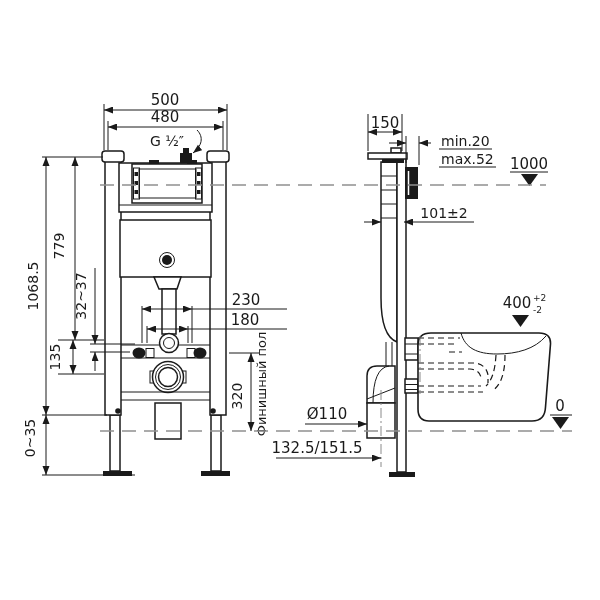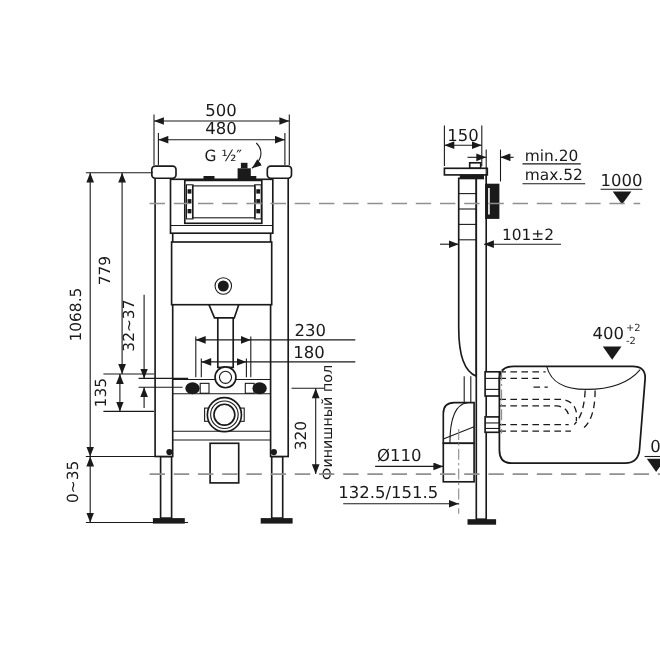--- a/index.html
+++ b/index.html
@@ -1,16 +1,16 @@
 <!DOCTYPE html>
 <html><head>
 <meta charset="utf-8">
 <style>
   html,body{margin:0;padding:0;background:#ffffff;}
-  .page{width:520px;height:600px;background:#fff;position:relative;font-family:"DejaVu Sans",sans-serif;margin-left:36px;}
+  .page{width:520px;height:600px;background:#fff;position:relative;font-family:"DejaVu Sans",sans-serif;}
   svg{display:block;}
   text{fill:#1a1a1a;font-family:"DejaVu Sans",sans-serif;}
   .ol{stroke:#1a1a1a;stroke-width:1.5;fill:#ffffff;}
   .ol-thin{stroke:#1a1a1a;stroke-width:1;fill:none;}
   .solid-blk{fill:#1a1a1a;stroke:none;}
   .dim{stroke:#1a1a1a;stroke-width:1;fill:none;}
   .dash-int{stroke:#1a1a1a;stroke-width:1.2;fill:none;stroke-dasharray:6 4;}
   .cline{stroke:#909090;stroke-width:1.5;fill:none;stroke-dasharray:14 8;}
   .cdot{stroke:#8a8a8a;stroke-width:1;fill:none;stroke-dasharray:10 3 2 3;}
   .t15{font-size:15px;}

